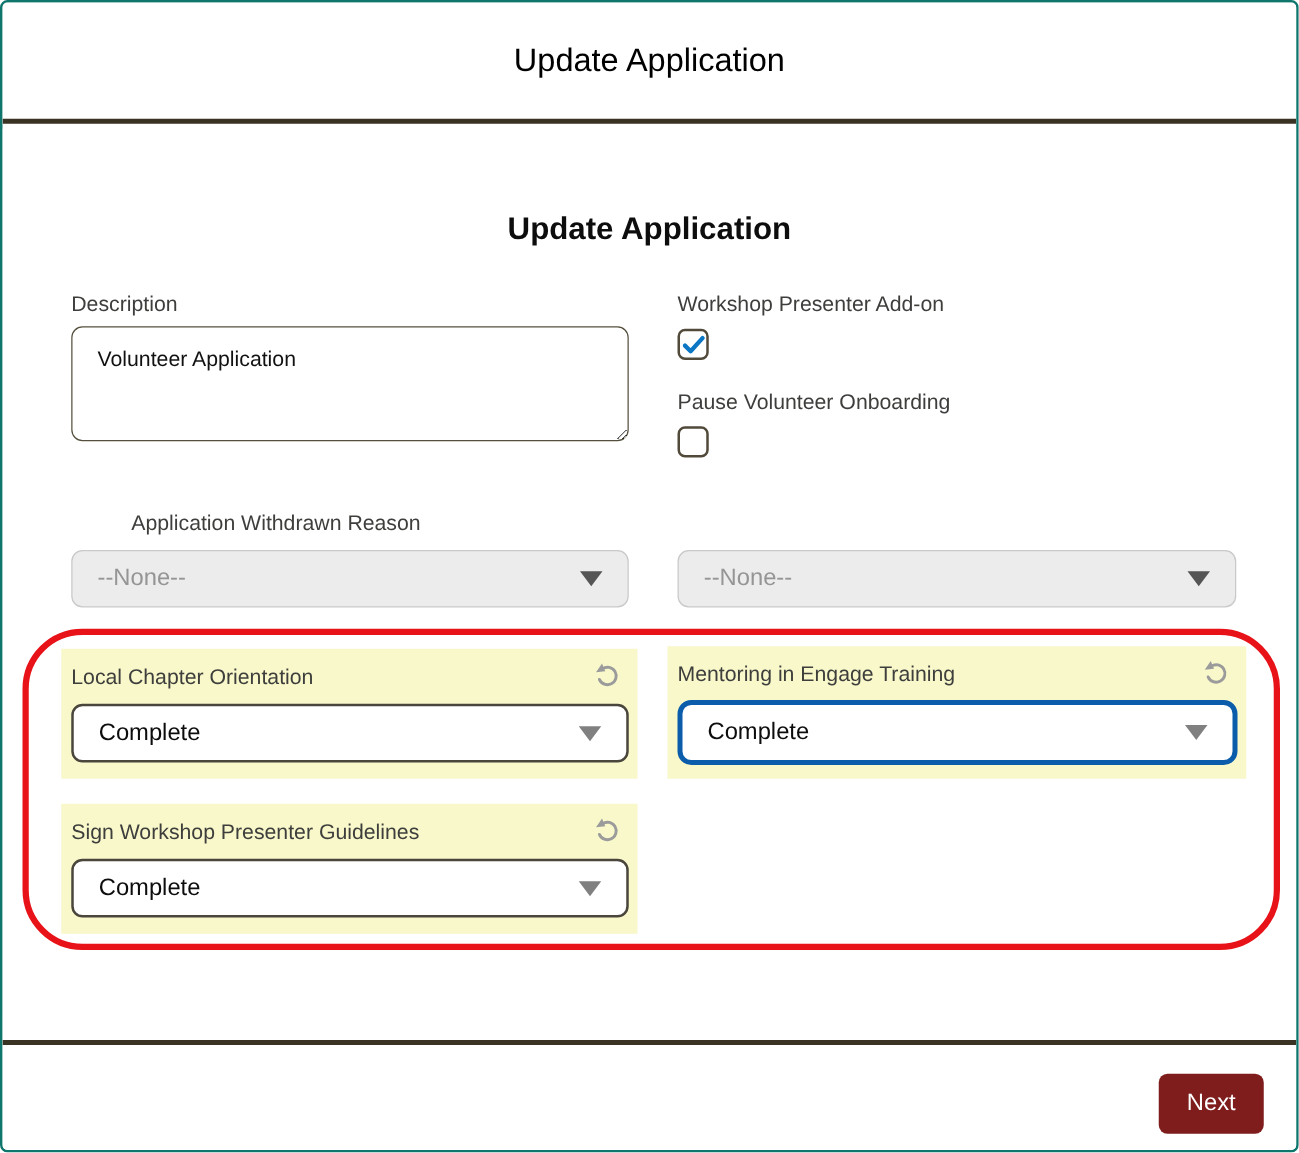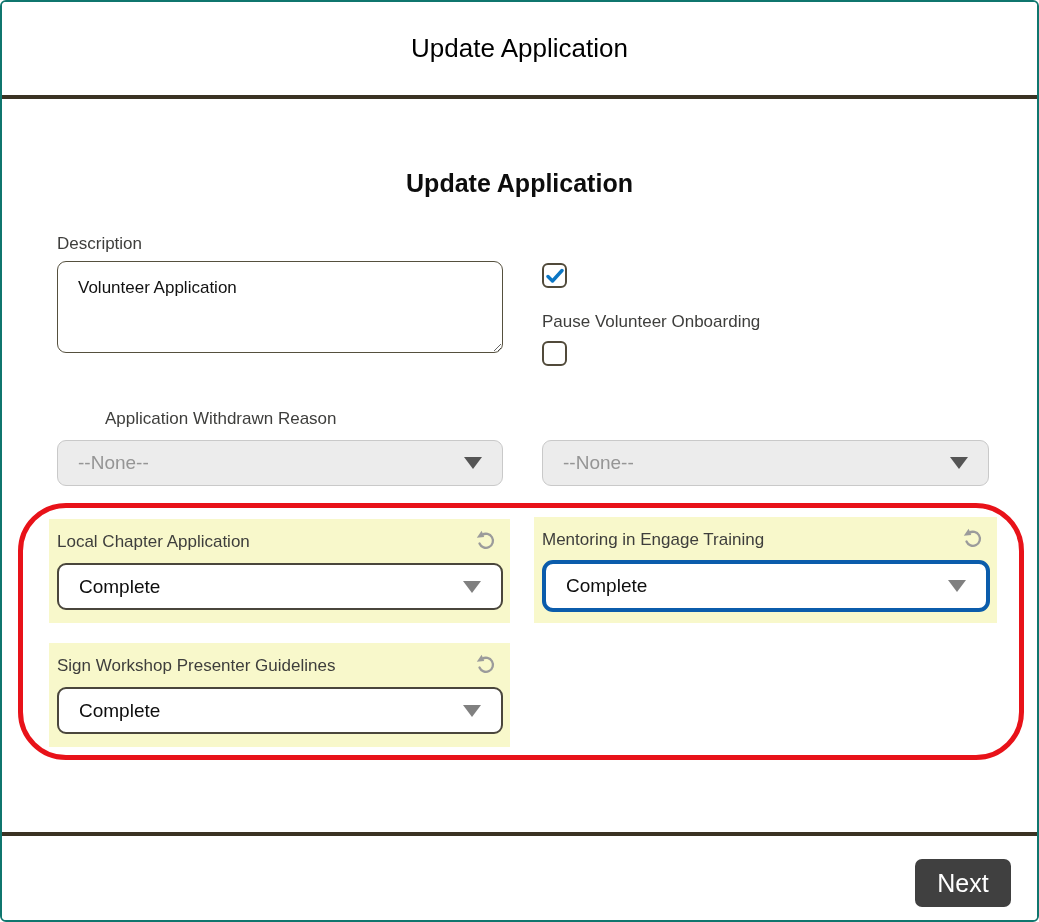--- a/index.html
+++ b/index.html
@@ -118,42 +118,43 @@
     left:8px; top:43px; width:448px; height:52px;
   }
 
   
   .modal-footer {
     position:absolute; left:0; bottom:0; width:100%; height:88px;
     border-top:4px solid #3a3223; background:#fff;
   }
   .next-button {
     position:absolute; right:26px; top:23px;
-    width:96px; height:48px;
-    background:#404040; color:#fff; border:none; border-radius:7px;
+    width:84px; height:48px;
+    background:#7f1d1d; color:#fff; border:none; border-radius:7px;
     font-family:"Liberation Sans", sans-serif;
-    font-size:25px; cursor:pointer;
+    font-size:19px; cursor:pointer;
   }
 </style>
 </head>
 <body>
 
 <div class="modal">
 
   <div class="modal-header">
     <div class="title">Update Application</div>
   </div>
 
   <div class="modal-main">
 
     <div class="body-title">Update Application</div>
 
     <div class="field-label lbl-description">Description</div>
     <textarea class="desc-textarea" style="">Volunteer Application</textarea>
 
+    <div class="field-label lbl-wpa">Workshop Presenter Add-on</div>
     <div class="checkbox cb-wpa checked">
       <svg class="check-icon" width="18" height="16" viewBox="0 0 18 16">
         <path d="M2 8.5 L6.5 13 L16 2.5" fill="none" stroke="#0b76c4" stroke-width="3.4" stroke-linecap="round" stroke-linejoin="round"></path>
       </svg>
     </div>
 
     <div class="field-label lbl-pvo">Pause Volunteer Onboarding</div>
     <div class="checkbox cb-pvo">
       
     </div>
@@ -165,21 +166,21 @@
     </div>
 
     <div class="select disabled sel-arr">
       <span class="select-value">--None--</span>
       <span class="chevron"></span>
     </div>
 
     <div class="red-annotation"></div>
 
     <div class="hl-block hl-a">
-      <div class="field-label">Local Chapter Application</div>
+      <div class="field-label">Local Chapter Orientation</div>
       <button class="undo-btn" title="">
         <svg width="24" height="24" viewBox="0 0 24 24">
           <path d="M8 7 A 7 7 0 1 1 5.5 15.5" fill="none" stroke="#9b9b9b" stroke-width="2.3" stroke-linecap="round"></path>
           <polygon points="10.2,8.9 2.8,9.8 7.6,2.7" fill="#9b9b9b"></polygon>
         </svg>
       </button>
       <div class="select hl-select">
         <span class="select-value">Complete</span>
         <span class="chevron"></span>
       </div>

